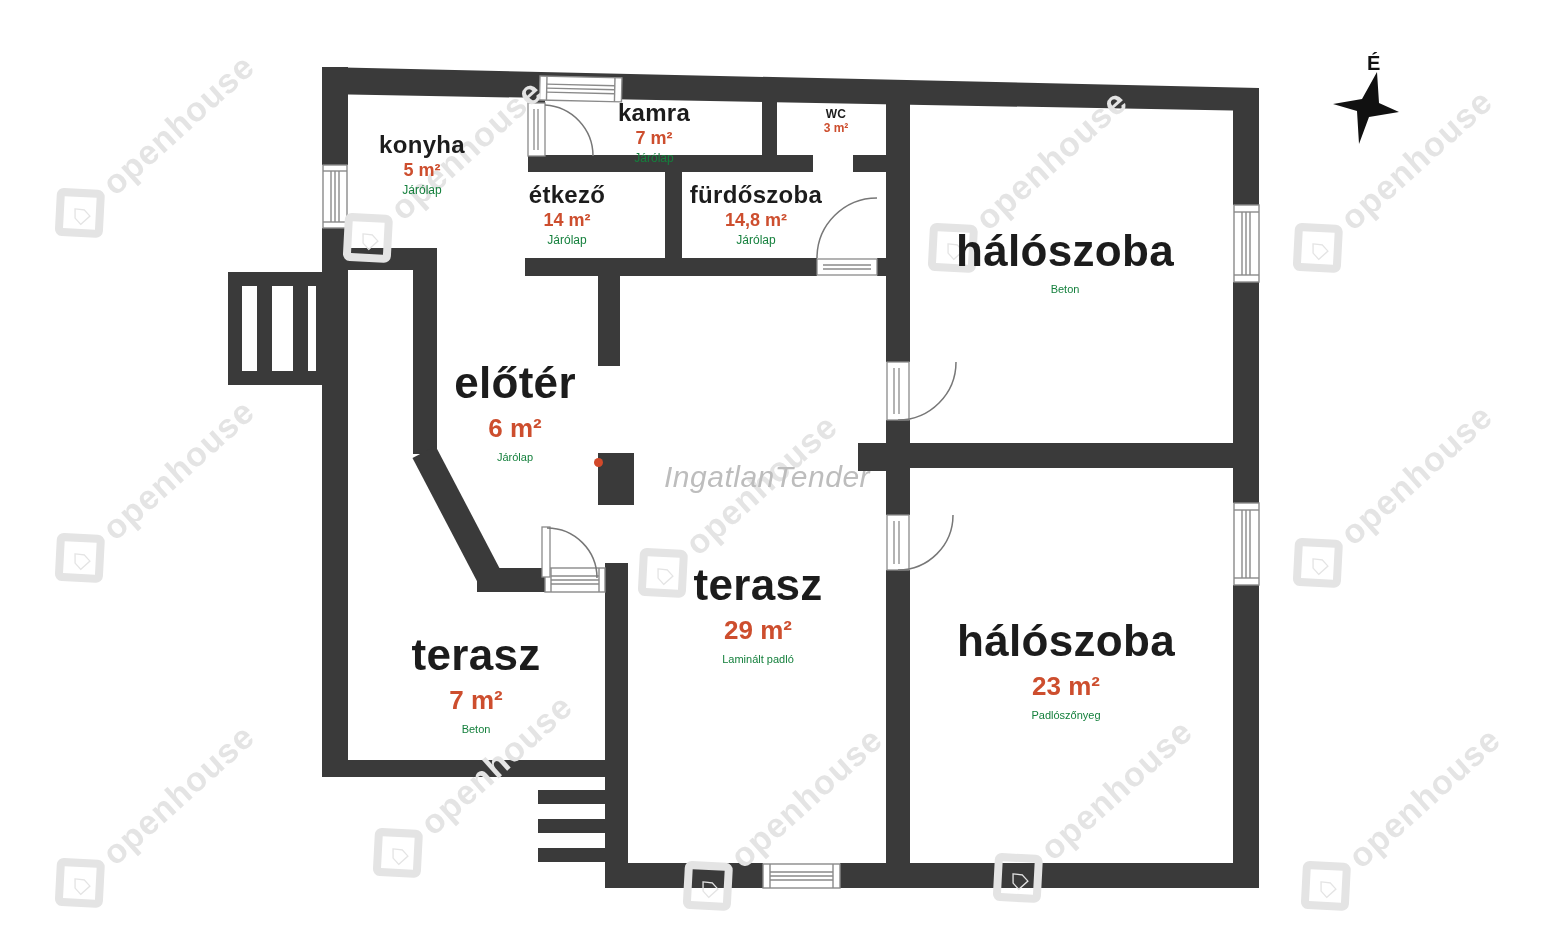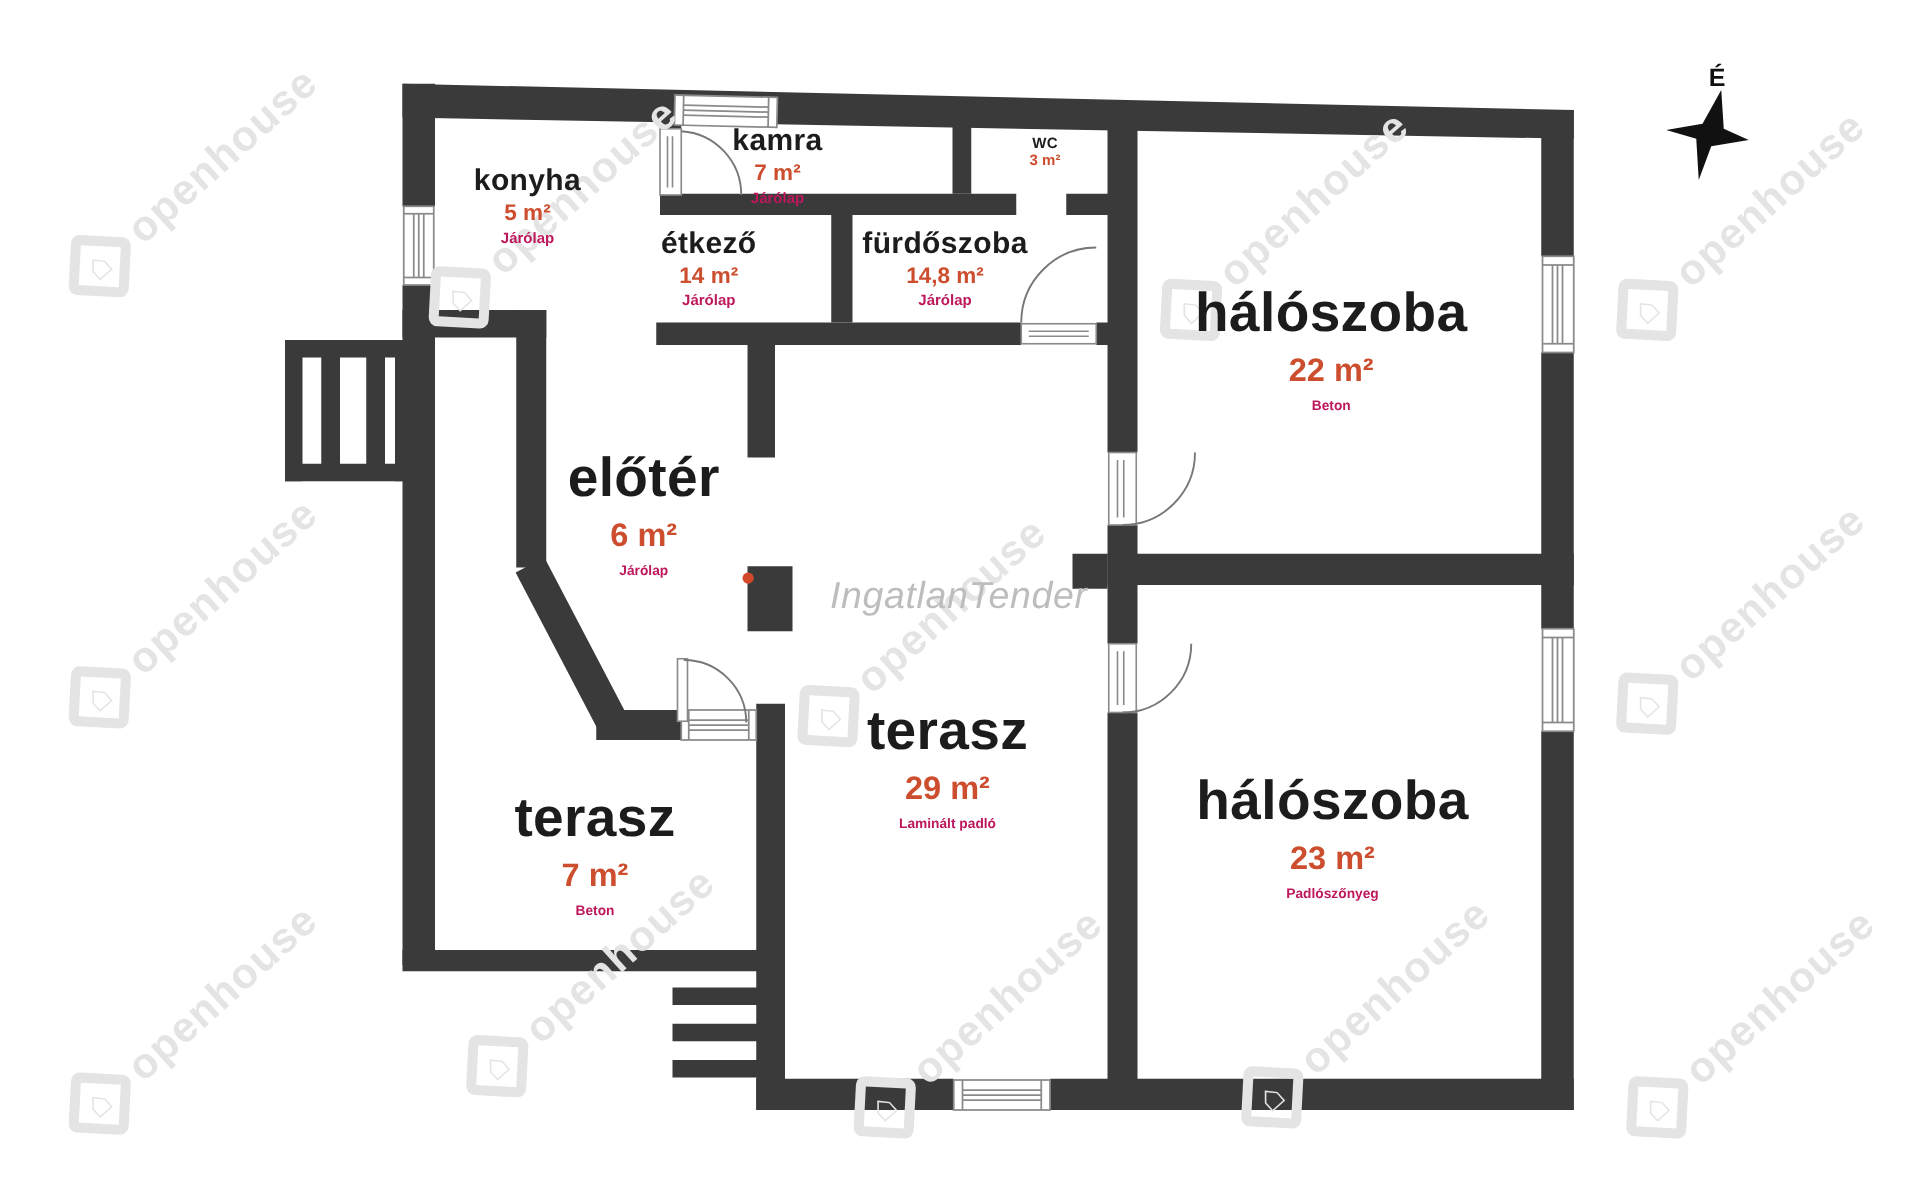--- a/index.html
+++ b/index.html
@@ -4,21 +4,21 @@
 <style>
   html,body{margin:0;padding:0;background:#ffffff;}
   .stage{position:relative;width:1544px;height:950px;background:#ffffff;overflow:hidden;
          font-family:"Liberation Sans","DejaVu Sans",sans-serif;}
   .stage svg{position:absolute;left:0;top:0;}
   .layer{position:absolute;inset:0;}
   
   .room{position:absolute;text-align:center;color:#1f1f1f;line-height:1.05;}
   .rname{font-weight:700;letter-spacing:.3px;color:#1c1c1c;}
   .rarea{font-weight:700;color:#cd4e2e;}
-  .rfloor{font-weight:700;color:#be185d;}
+  .rfloor{font-weight:400;color:#15803d;}
   .lg .rname{font-size:44px;}
   .lg .rarea{font-size:26px;margin-top:9px;}
   .lg .rfloor{font-size:11px;margin-top:10px;}
   .md .rname{font-size:24px;}
   .md .rarea{font-size:18px;margin-top:4px;}
   .md .rfloor{font-size:12px;margin-top:4px;}
   .sm .rname{font-size:12px;}
   .sm .rarea{font-size:12px;margin-top:1px;}
   
   .wm{position:absolute;display:flex;align-items:center;gap:13px;
@@ -232,21 +232,21 @@
   </div>
 
   <div class="layer">
 
     <div class="room md" style="left:342px;top:132px;width:160px">
       <div class="rname">konyha</div>
       <div class="rarea">5 m²</div>
       <div class="rfloor">Járólap</div>
     </div>
 
-    <div class="room md" style="left:542px;top:100px;width:160px">
+    <div class="room md" style="left:574px;top:100px;width:160px">
       <div class="rname">kamra</div>
       <div class="rarea">7 m²</div>
       <div class="rfloor">Járólap</div>
     </div>
 
     <div class="room md" style="left:487px;top:182px;width:160px">
       <div class="rname">étkező</div>
       <div class="rarea">14 m²</div>
       <div class="rfloor">Járólap</div>
     </div>
@@ -257,21 +257,20 @@
       <div class="rfloor">Járólap</div>
     </div>
 
     <div class="room sm" style="left:786px;top:108px;width:100px">
       <div class="rname">WC</div>
       <div class="rarea">3 m²</div>
     </div>
 
     <div class="room lg" style="left:945px;top:228px;width:240px">
       <div class="rname">hálószoba</div>
-      <div class="rarea">22 m²</div>
       <div class="rfloor">Beton</div>
     </div>
 
     <div class="room lg" style="left:425px;top:360px;width:180px">
       <div class="rname">előtér</div>
       <div class="rarea">6 m²</div>
       <div class="rfloor">Járólap</div>
     </div>
 
     <div class="room lg" style="left:648px;top:562px;width:220px">

